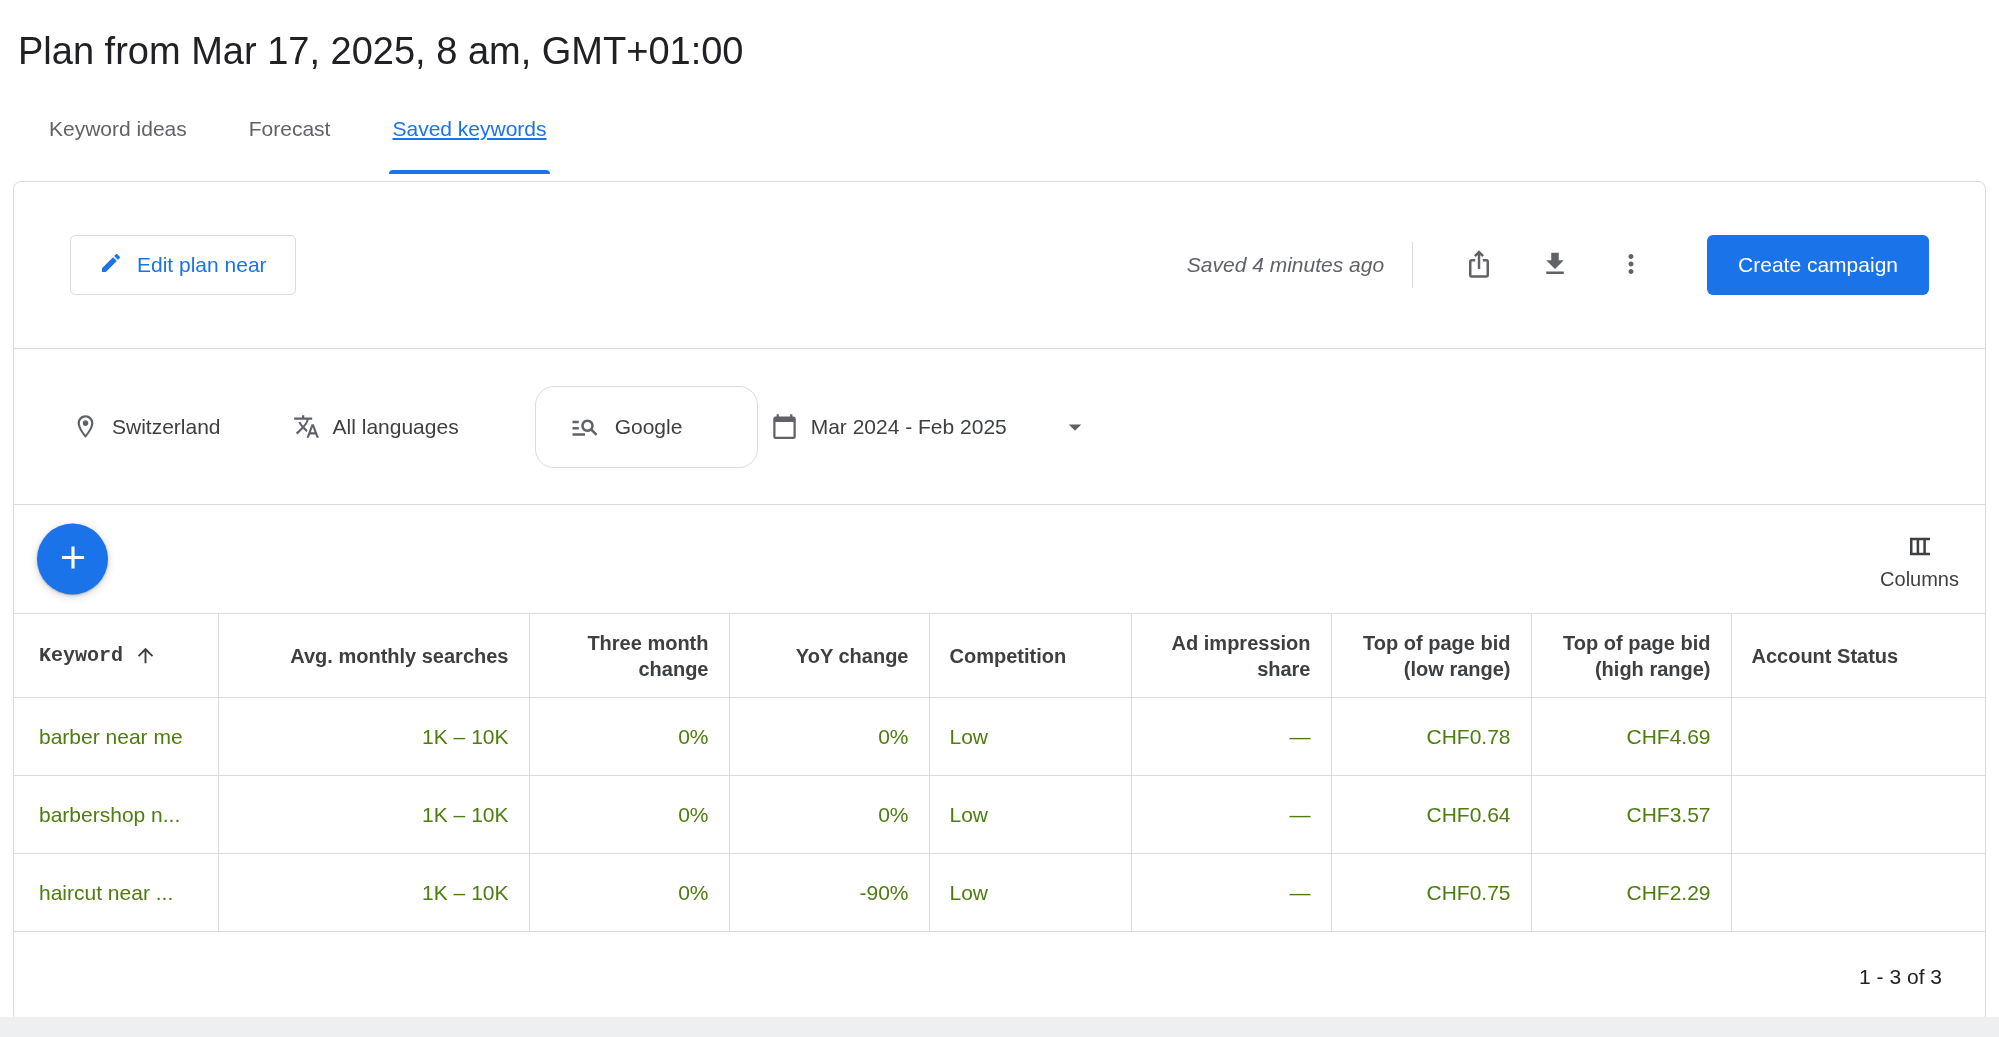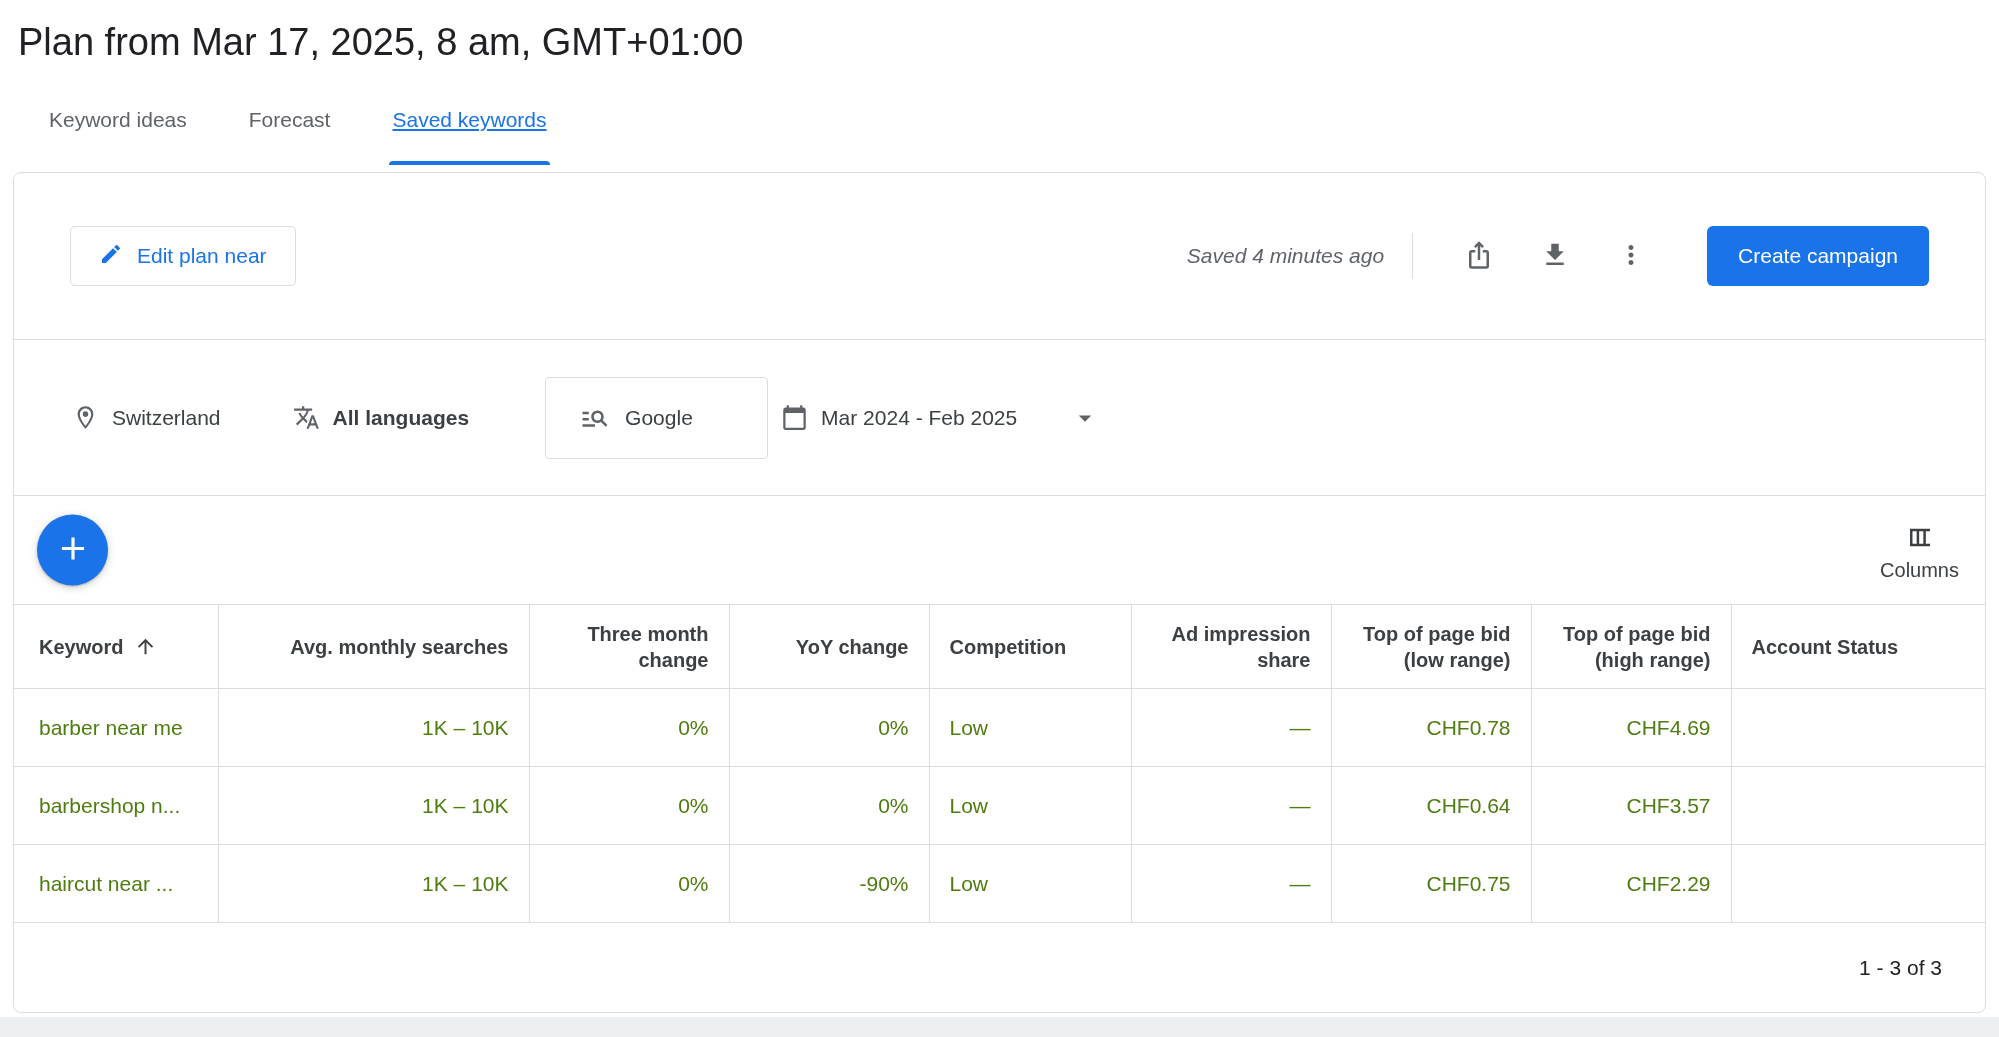--- a/index.html
+++ b/index.html
@@ -3,21 +3,21 @@
 <meta charset="utf-8">
 <style>
   * { box-sizing: border-box; }
   html,body { margin:0; padding:0; }
   body {
     width: 1999px; height: 1037px; overflow: hidden; position: relative;
     background: #ffffff; color: #202124;
     font-family: "Liberation Sans", "DejaVu Sans", sans-serif;
   }
   .page-title {
-    margin: 0; padding: 19px 0 0 18px;
+    margin: 0; padding: 28px 0 0 18px;
     font-size: 38px; font-weight: 400; line-height: 46px; color: #202124;
   }
   .tabs { display: flex; margin-top: 42px; padding-left: 18px; }
   .tab {
     position: relative; padding: 0 31px 32px; font-size: 21px; line-height: 26px;
     font-weight: 500; color: #5f6368; cursor: pointer; white-space: nowrap;
   }
   .tab.active { color: #1a73e8; text-decoration: underline; }
   .tab.active::after {
     content:""; position:absolute; left: 28px; right: 28px; bottom: 0; height: 4px;
@@ -55,25 +55,25 @@
   .filters {
     display: flex; align-items: center; height: 156px;
     padding-left: 58px; border-bottom: 1px solid #dadce0;
   }
   .filter-item {
     display: flex; align-items: center; gap: 13px;
     font-size: 21px; color: #3c4043; cursor: pointer; white-space: nowrap;
   }
   .filter-item .fi-icon svg { width: 27px; height: 27px; color: #5f6368; display: block; }
   .filter-location { margin-right: 72px; }
-  .filter-language { margin-right: 76px; font-weight: bold; }
+  .filter-language { margin-right: 76px; }
   .network-box {
     display: flex; align-items: center; gap: 15px;
     width: 223px; height: 82px; padding-left: 34px;
-    border: 1px solid #dadce0; border-radius: 4px;
+    border: 1px solid #dadce0; border-radius: 19px;
     font-size: 21px; color: #3c4043; cursor: pointer;
   }
   .network-box .fi-icon svg { width: 30px; height: 30px; color: #5f6368; display: block; }
   .filter-date { margin-left: 13px; }
   .filter-date .arrow svg { width: 30px; height: 30px; color: #5f6368; display: block; }
   .filter-date .arrow { margin-left: 40px; }
   
   .table-controls { position: relative; height: 108px; }
   .add-btn {
     position: absolute; left: 23px; top: 50%; transform: translateY(-50%);
@@ -101,21 +101,21 @@
   .kw-table td {
     height: 78px; padding: 0 20px;
     font-size: 21px; color: #4d7c0f;
     border-bottom: 1px solid #dadce0;
     white-space: nowrap; overflow: hidden; vertical-align: middle;
   }
   .kw-table th:not(:first-child), .kw-table td:not(:first-child) { border-left: 1px solid #dadce0; }
   .kw-table th:first-child, .kw-table td:first-child { padding-left: 25px; }
   .al { text-align: left; }
   .ar { text-align: right; }
-  .th-keyword { display: flex; align-items: center; gap: 11px; }
+  .th-keyword { display: flex; align-items: center; gap: 11px; font-family: Liberation Mono, monospace; }
   .th-keyword svg { width: 23px; height: 23px; color: #3c4043; display: block; }
   
   .table-footer {
     height: 89px; display: flex; align-items: center; justify-content: flex-end;
     padding-right: 43px;
   }
   .pagination { font-size: 21px; color: #202124; font-weight: 500; }
   .bottom-strip {
     position: absolute; left: 0; right: 0; bottom: 0; height: 20px; background: #edeff0;
   }

